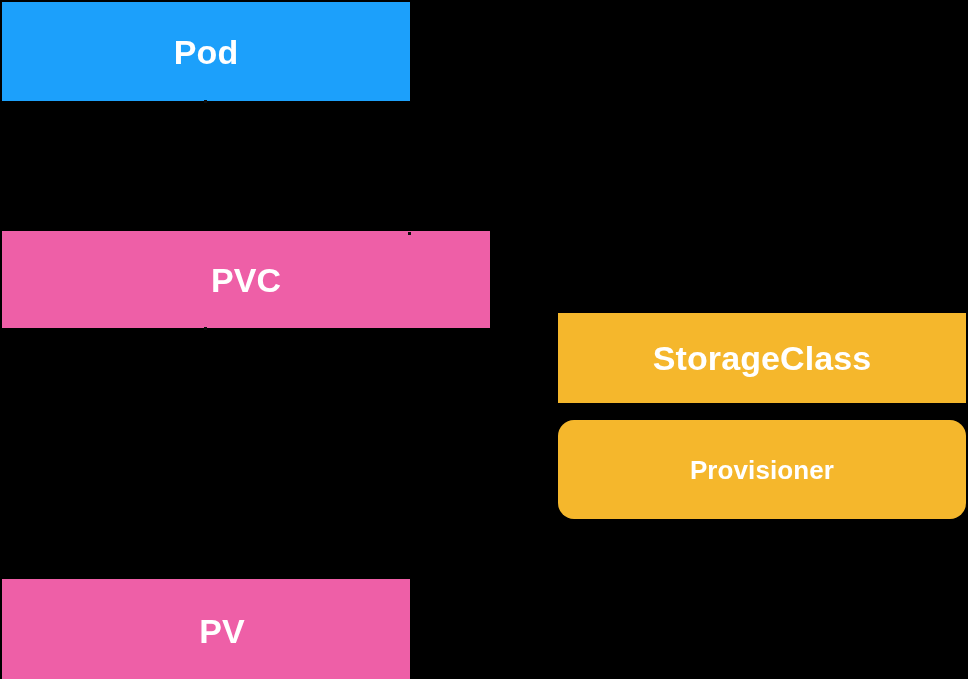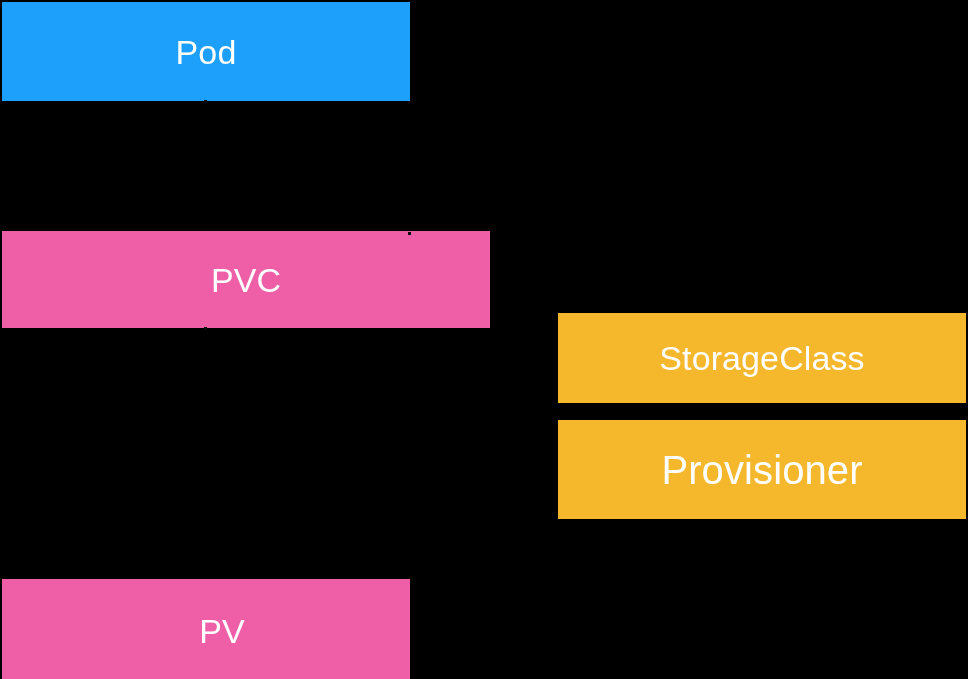--- a/index.html
+++ b/index.html
@@ -19,36 +19,36 @@
     overflow: hidden;
   }
   .node {
     position: absolute;
     display: flex;
     align-items: center;
     justify-content: center;
     box-sizing: border-box;
     color: #ffffff;
     font-family: "Liberation Sans", sans-serif;
-    font-weight: 400;
+    font-weight: 700;
     letter-spacing: 0.1px;
     line-height: 1;
     text-align: center;
     user-select: none;
   }
   .node-label {
     display: block;
     white-space: nowrap;
   }
   
   #node-pod          { left: 2px;   top: 2px;   width: 408px; height: 99px;  font-size: 34px; }
   #node-pvc          { left: 2px;   top: 231px; width: 408px; height: 97px;  font-size: 34px; }
   #node-pv           { left: 2px;   top: 575px; width: 408px; height: 104px; font-size: 34px; }
   #node-storageclass { left: 558px; top: 313px; width: 408px; height: 101px; font-size: 34px; }
-  #node-provisioner  { left: 558px; top: 420px; width: 408px; height: 99px;  font-size: 40px; }
+  #node-provisioner  { left: 558px; top: 420px; width: 408px; height: 99px;  font-size: 26px; border-radius: 16px; }
 
   
   .edge-stub {
     position: absolute;
     background: #0d0d0d;
   }
   #edge-pod-pvc   { left: 204px; top: 100px; width: 3px; height: 3px; }
   #edge-pvc-pv    { left: 204px; top: 327px; width: 3px; height: 3px; }
   #edge-pvc-sc    { left: 408px; top: 232px; width: 3px; height: 3px; }
 </style>

